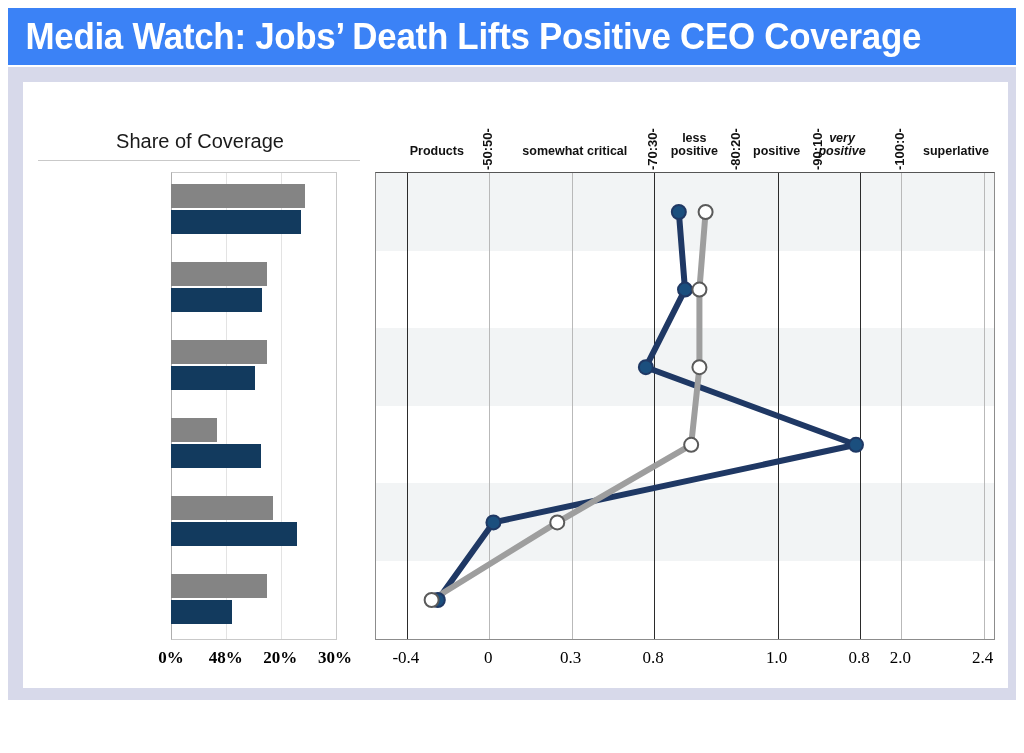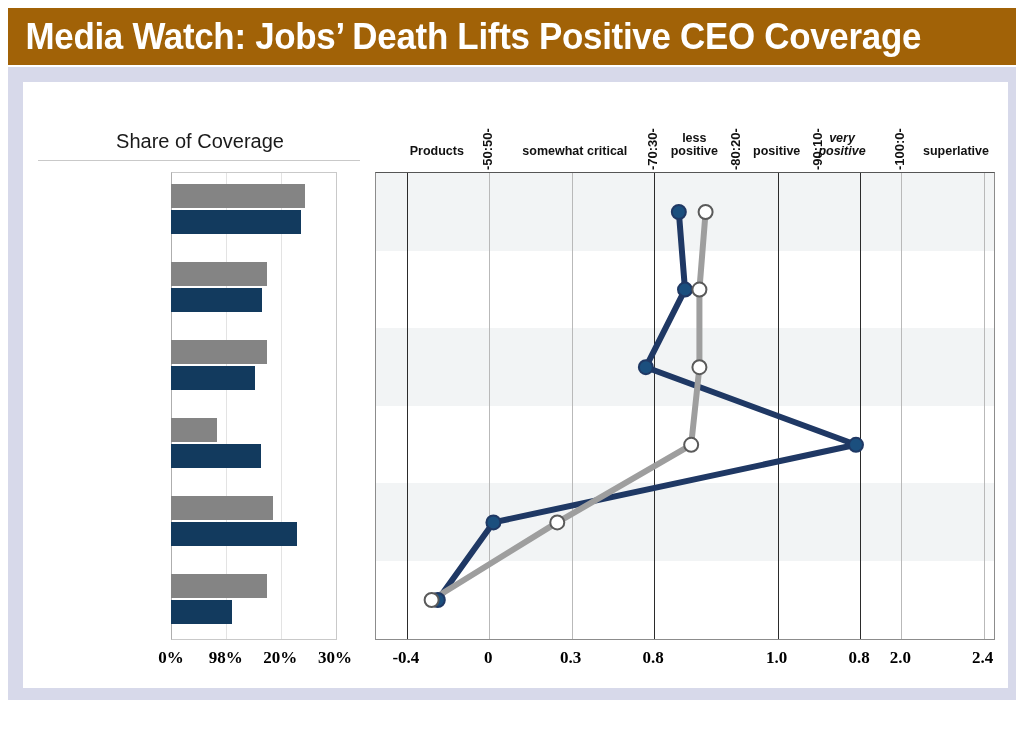--- a/index.html
+++ b/index.html
@@ -8,21 +8,21 @@
     width:1024px;height:753px;
     background:#ffffff;
     font-family:"Liberation Sans", sans-serif;
     overflow:hidden;
   }
   .slide{position:relative;width:1024px;height:753px;background:#ffffff;}
 
   
   .titlebar{
     position:absolute;left:8px;top:8px;width:1008px;height:57px;
-    background:#a16207;
+    background:#3b82f6;
     display:flex;align-items:center;
     box-sizing:border-box;
   }
   .titlebar .title{
     color:#ffffff;
     font-size:36px;
     font-weight:bold;
     letter-spacing:-0.3px;
     padding-left:18px;
     white-space:nowrap;
@@ -93,21 +93,21 @@
   .band{position:absolute;left:0;right:0;height:78px;background:#f2f4f5;}
   .vgrid{position:absolute;top:0;bottom:0;width:1px;}
   .vgrid.dark{background:#2b2b2b;}
   .vgrid.light{background:#b9b9b9;}
 
   .line-svg{position:absolute;left:0;top:0;width:618px;height:466px;}
 
   .line-xaxis{position:absolute;left:375px;top:648px;width:620px;height:28px;}
   .line-xtick{
     position:absolute;top:0;width:70px;margin-left:-35px;text-align:center;
-    font-size:17px;font-weight:bold;color:#000;
+    font-size:17px;font-weight:normal;color:#000;
     font-family:"Liberation Serif", serif;
   }
 
   
   .scale-labels{position:absolute;left:375px;top:98px;width:640px;height:74px;}
   .scale-word{
     position:absolute;bottom:14px;text-align:center;
     font-size:12.5px;font-weight:bold;color:#111;line-height:13px;
     font-family:"Liberation Sans", sans-serif;
     white-space:pre-line;
@@ -164,21 +164,21 @@
         <div class="bar gray" style="width: 102.227px; background: rgb(132, 132, 132);"></div>
         <div class="bar navy" style="width: 126.28px; background: rgb(18, 58, 94);"></div>
       </div>
       <div class="bar-group" style="top: 390px;">
         <div class="bar gray" style="width: 96.2133px; background: rgb(132, 132, 132);"></div>
         <div class="bar navy" style="width: 60.68px; background: rgb(18, 58, 94);"></div>
       </div>
     </div>
   <div class="bar-xaxis" id="bar-xaxis">
       <div class="bar-xtick" style="left: 0px;">0%</div>
-      <div class="bar-xtick" style="left: 54.6667px;">98%</div>
+      <div class="bar-xtick" style="left: 54.6667px;">48%</div>
       <div class="bar-xtick" style="left: 109.333px;">20%</div>
       <div class="bar-xtick" style="left: 164px;">30%</div>
     </div>
 
   <div class="scale-labels" id="scale-labels">
       <div class="scale-word" style="left: 1.8px; width: 120px;">Products</div>
       <div class="scale-word" style="left: 139.82px; width: 120px;">somewhat critical</div>
       <div class="scale-word" style="left: 259.3px; width: 120px;">less
 positive</div>
       <div class="scale-word" style="left: 341.7px; width: 120px;">positive</div>

